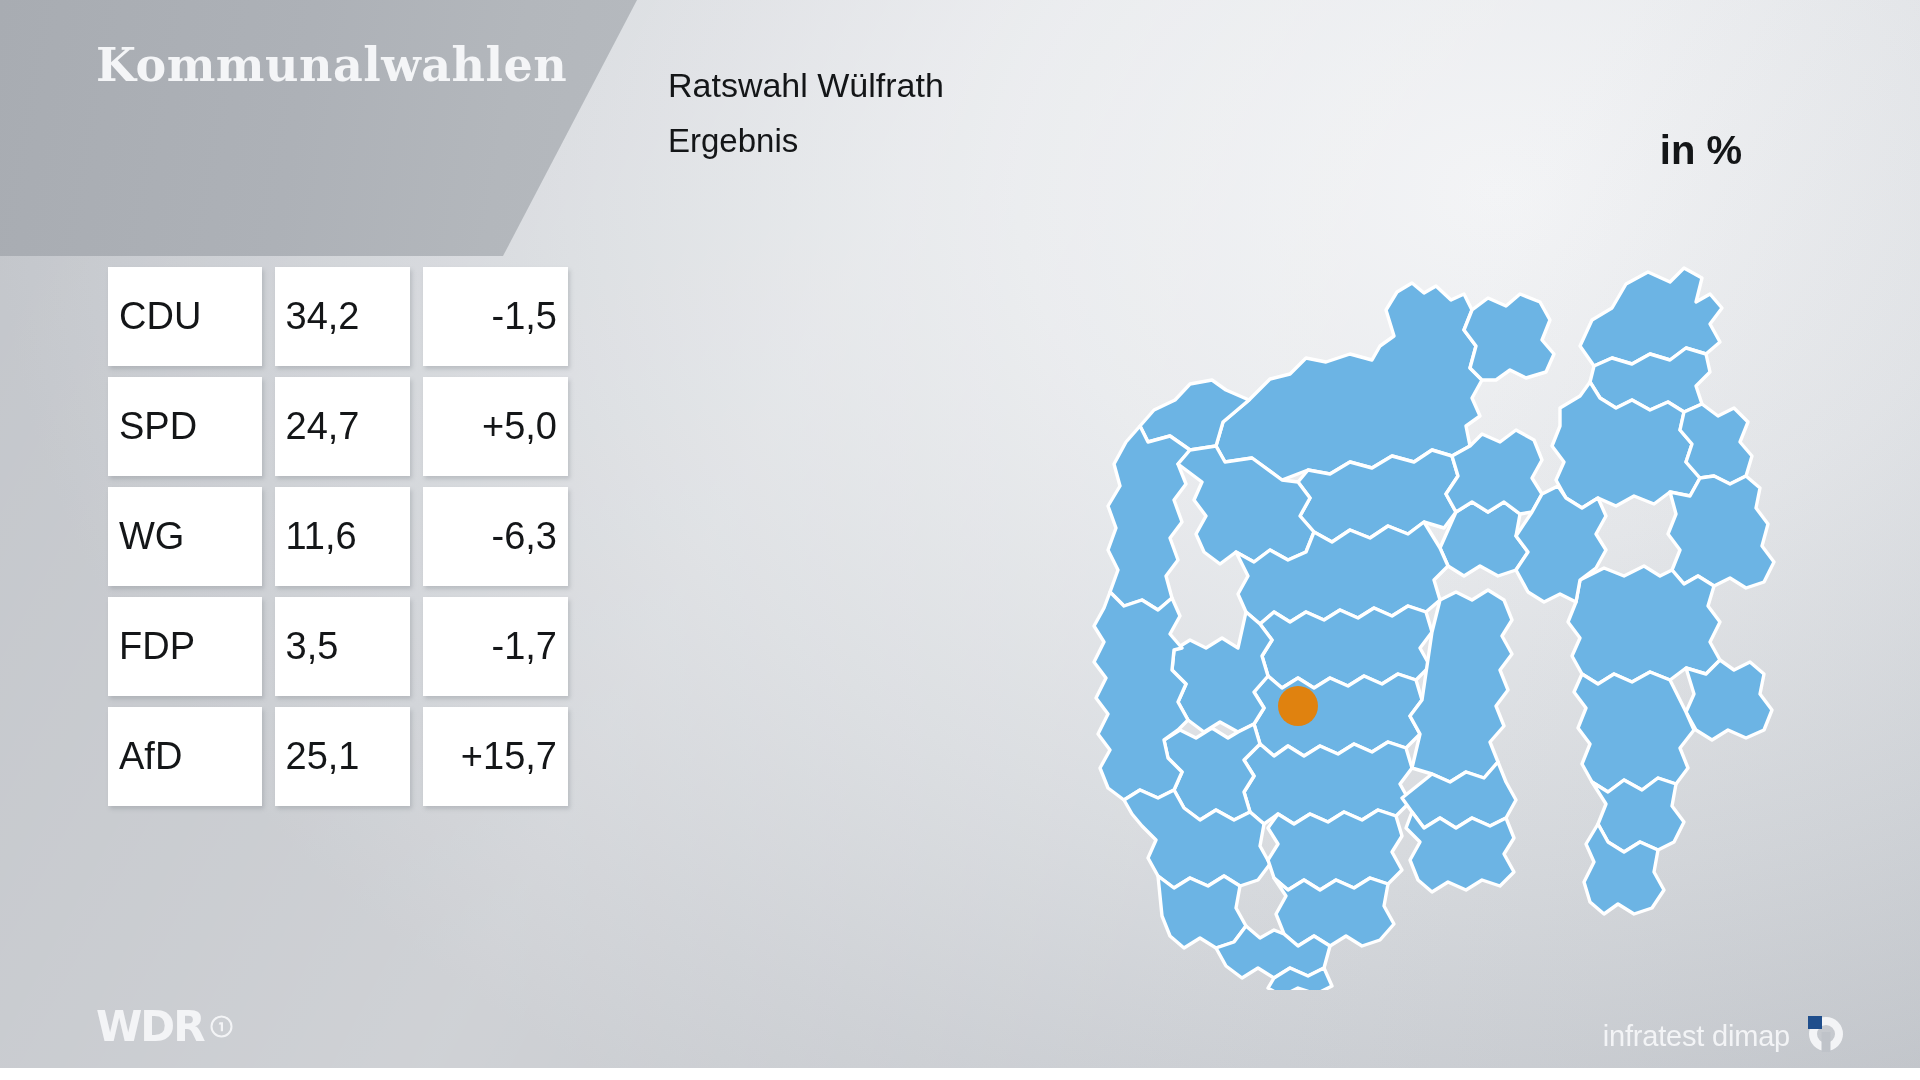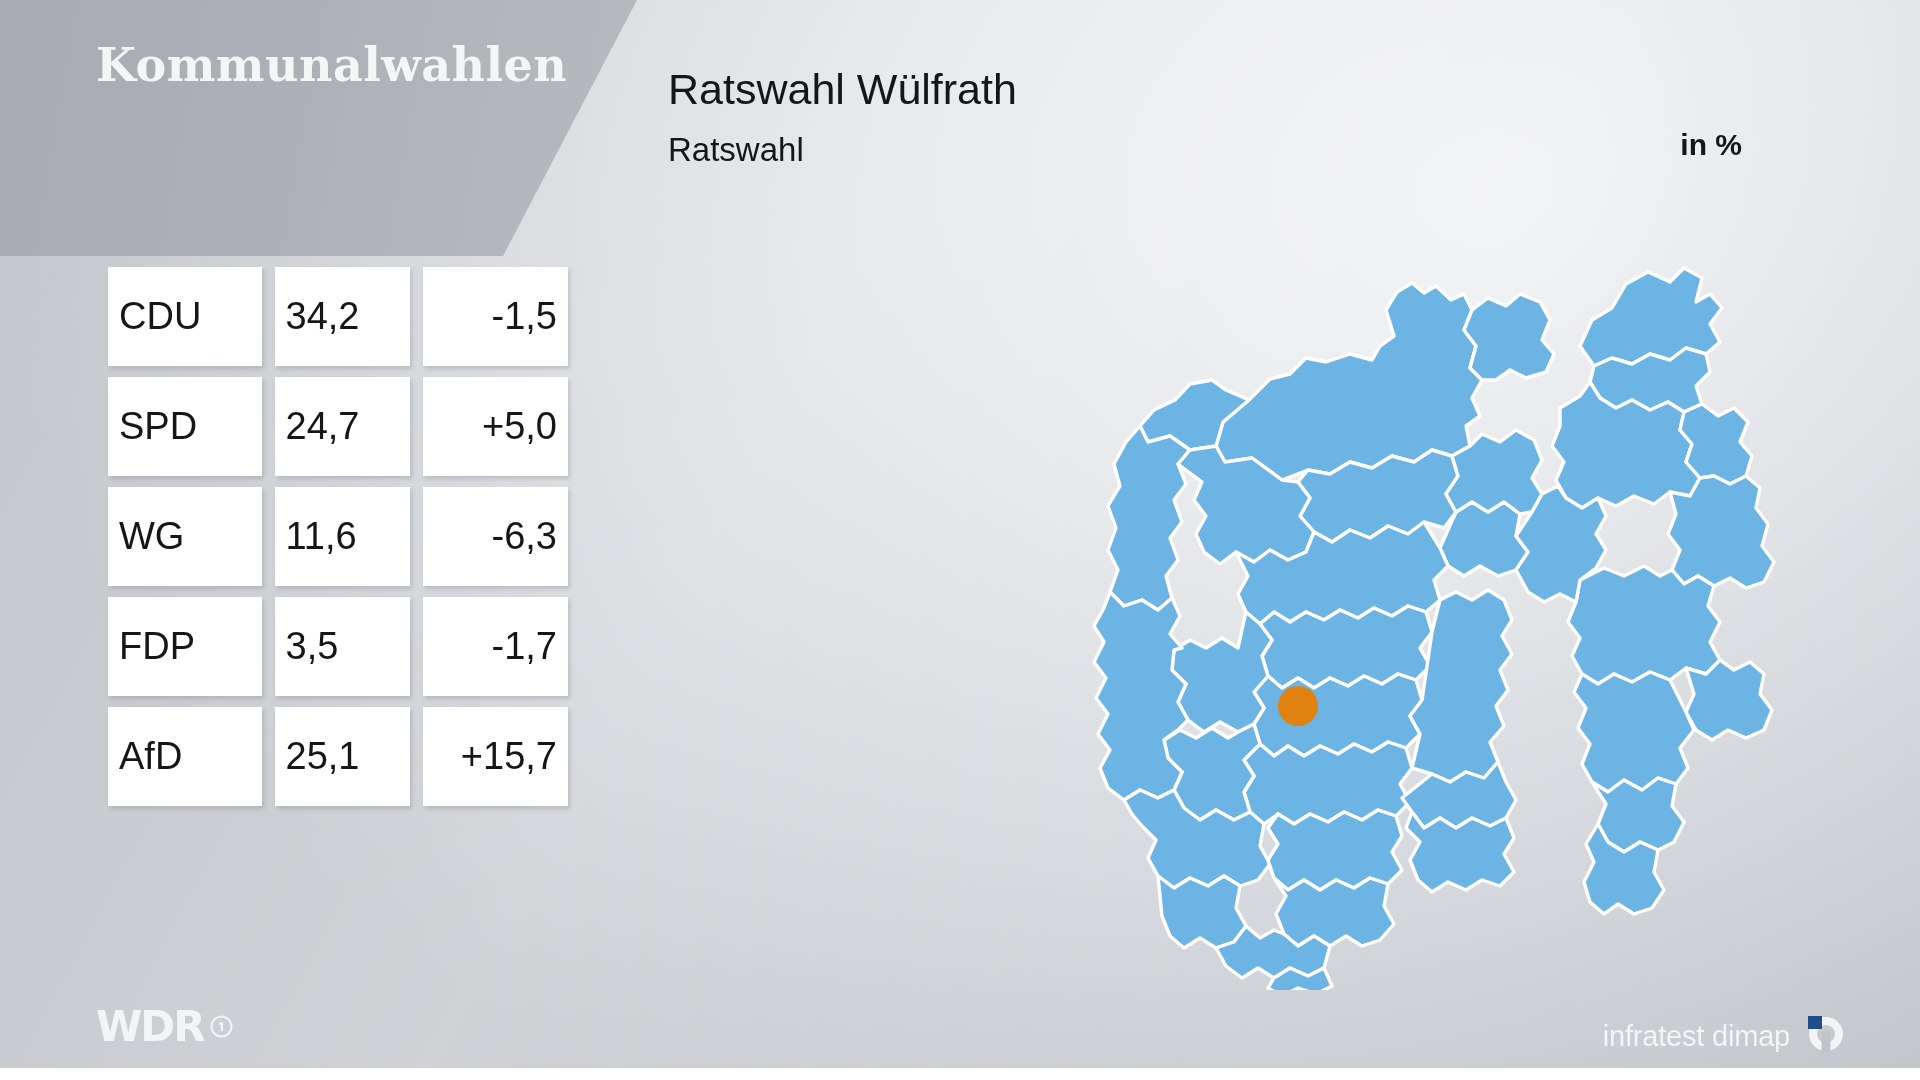--- a/index.html
+++ b/index.html
@@ -57,37 +57,37 @@
   }
   #head-line1 {
     font-size: 45px;
     font-weight: 700;
     letter-spacing: -0.2px;
     line-height: 1.0;
     white-space: nowrap;
   }
   #head-line2 {
     margin-top: 22px;
-    font-size: 43px;
+    font-size: 34px;
     font-weight: 400;
     line-height: 1.0;
     white-space: nowrap;
   }
   #head-line3 {
     margin-top: 22px;
     font-size: 33px;
     font-weight: 400;
     line-height: 1.0;
     white-space: nowrap;
   }
   #unit-label {
     position: absolute;
     right: 178px;
     top: 128px;
-    font-size: 30px;
+    font-size: 40px;
     font-weight: 700;
     color: #141618;
     white-space: nowrap;
   }
 
   
   #results {
     position: absolute;
     left: 95px;
     top: 256px;
@@ -168,21 +168,21 @@
 
 <div id="stage">
 
   <div id="sheen"></div>
 
   <div id="left-panel"></div>
   <div id="brand-title">Kommunalwahlen</div>
 
   <div id="header">
     <div id="head-line2">Ratswahl Wülfrath</div>
-    <div id="head-line3">Ratswahl</div>
+    <div id="head-line3">Ergebnis</div>
   </div>
   <div id="unit-label">in %</div>
 
   <table id="results">
     <tbody>
       <tr>
         <td class="c-party">CDU</td>
         <td class="c-value">34,2</td>
         <td class="c-delta">-1,5</td>
       </tr>

